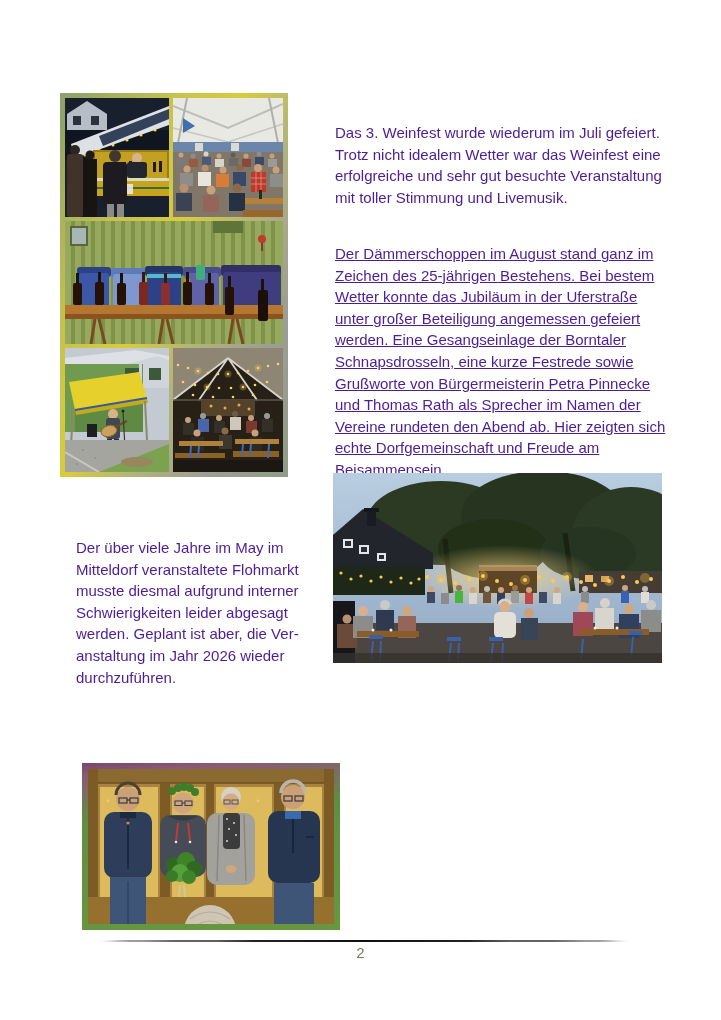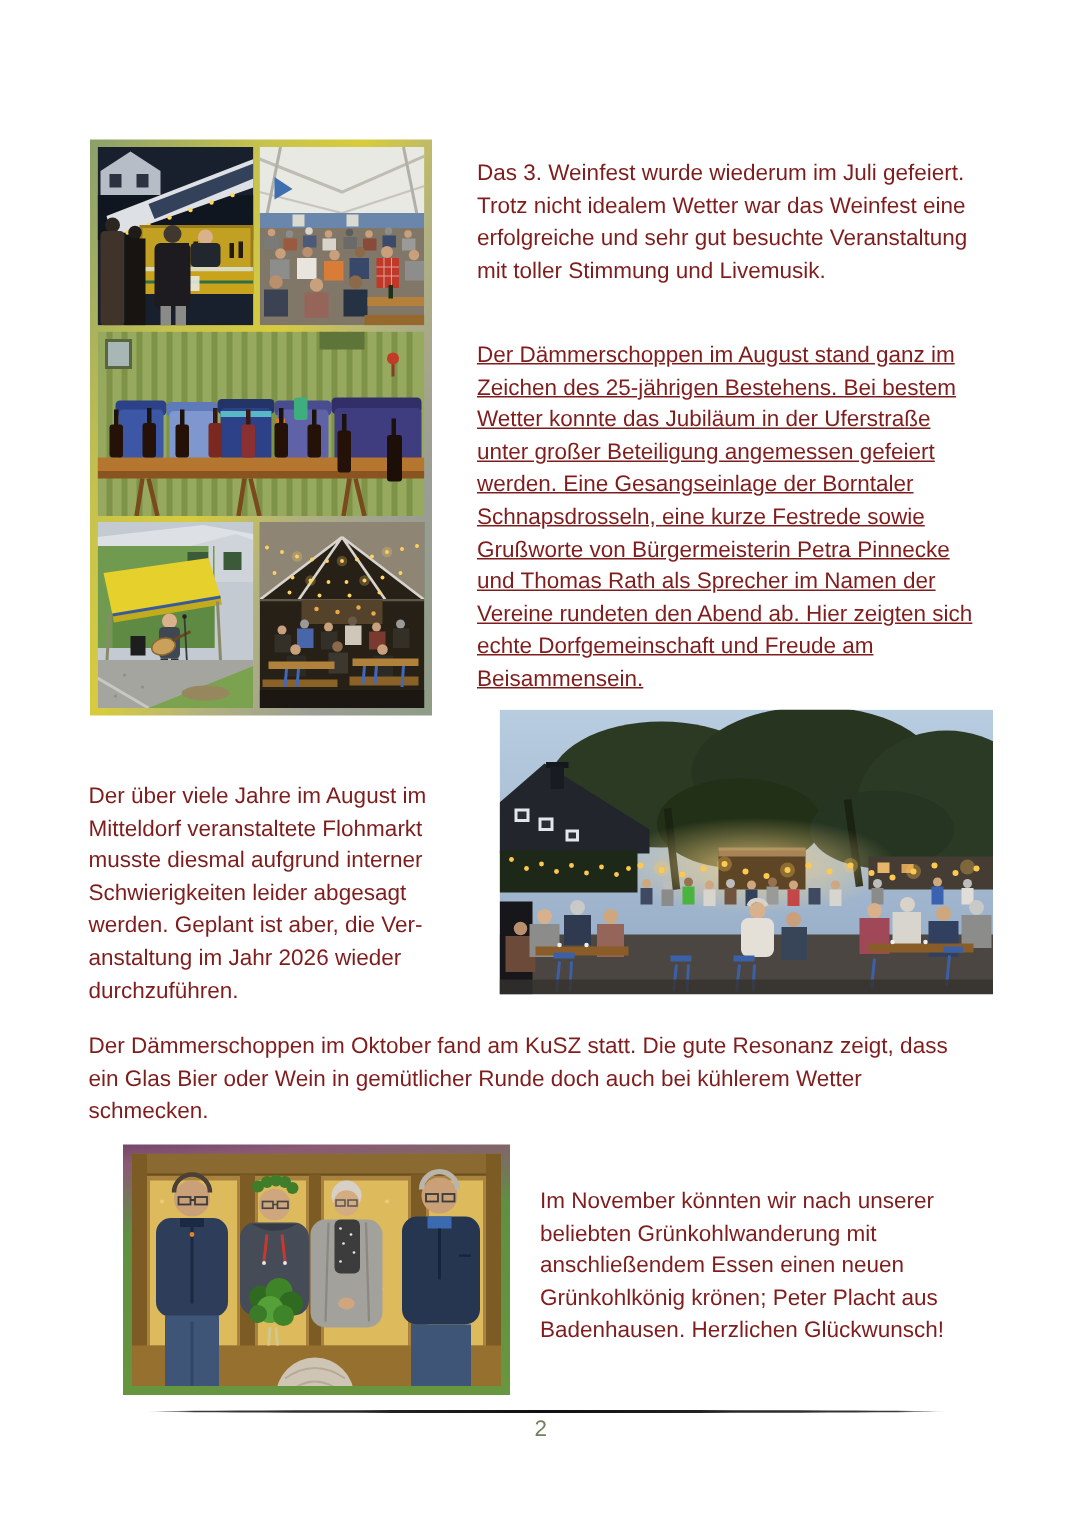--- a/index.html
+++ b/index.html
@@ -1,18 +1,18 @@
 <!DOCTYPE html>
 <html><head>
 <meta charset="utf-8">
 <style>
   html,body{margin:0;padding:0;background:#ffffff;}
   .page{position:relative;width:721px;height:1020px;background:#ffffff;overflow:hidden;
         font-family:"Liberation Sans",sans-serif;color:#1b1b1b;}
-  .para{position:absolute;margin:0;white-space:pre;font-size:15px;line-height:21.6px;color:#7f1d1d;}
+  .para{position:absolute;margin:17px;white-space:pre;font-size:15px;line-height:21.6px;color:#4c1d95;}
   
   .collage{position:absolute;left:60px;top:93px;width:228px;height:384px;box-sizing:border-box;padding:5px;
            background:linear-gradient(115deg,#8aa06c 0%,#c6c24e 28%,#d8cc3c 45%,#b2b27e 62%,#9c9e94 80%,#8e9c86 100%);}
   .collage .row{display:flex;gap:4px;}
   .collage .row + .row{margin-top:4px;}
   .cell{overflow:hidden;}
   .cell svg,.photo svg{display:block;width:100%;height:100%;}
   .r1 .c1,.r3 .c1{width:104px;height:119px;}
   .r1 .c2{width:110px;height:119px;}
   .r2 .c1{width:218px;height:123px;}
@@ -322,35 +322,27 @@
 Zeichen des 25-jährigen Bestehens. Bei bestem
 Wetter konnte das Jubiläum in der Uferstraße
 unter großer Beteiligung angemessen gefeiert
 werden. Eine Gesangseinlage der Borntaler
 Schnapsdrosseln, eine kurze Festrede sowie
 Grußworte von Bürgermeisterin Petra Pinnecke
 und Thomas Rath als Sprecher im Namen der
 Vereine rundeten den Abend ab. Hier zeigten sich
 echte Dorfgemeinschaft und Freude am
 Beisammensein.</p>
-  <p class="para" style="left:59px;top:520px;">Der über viele Jahre im August im
+  <p class="para" style="left:59px;top:520px;">Der über viele Jahre im May im
 Mitteldorf veranstaltete Flohmarkt
 musste diesmal aufgrund interner
 Schwierigkeiten leider abgesagt
 werden. Geplant ist aber, die Ver-
 anstaltung im Jahr 2026 wieder
 durchzuführen.</p>
-  <p class="para" style="left:59px;top:687px;">Der Dämmerschoppen im Oktober fand am KuSZ statt. Die gute Resonanz zeigt, dass
-ein Glas Bier oder Wein in gemütlicher Runde doch auch bei kühlerem Wetter
-schmecken.</p>
-  <p class="para" style="left:360px;top:790px;">Im November könnten wir nach unserer
-beliebten Grünkohlwanderung mit
-anschließendem Essen einen neuen
-Grünkohlkönig krönen; Peter Placht aus
-Badenhausen. Herzlichen Glückwunsch!</p>
 
   <div class="photo-mid photo">
     <svg viewBox="0 0 329 190" preserveAspectRatio="none">
       <defs>
         <linearGradient id="skyF" x1="0" y1="0" x2="0" y2="1">
           <stop offset="0" stop-color="#b9cde1"></stop>
             <stop offset="1" stop-color="#93a9c3"></stop>
         </linearGradient>
         <radialGradient id="glowF">
           <stop offset="0" stop-color="#f2cf84" stop-opacity="0.8"></stop>

